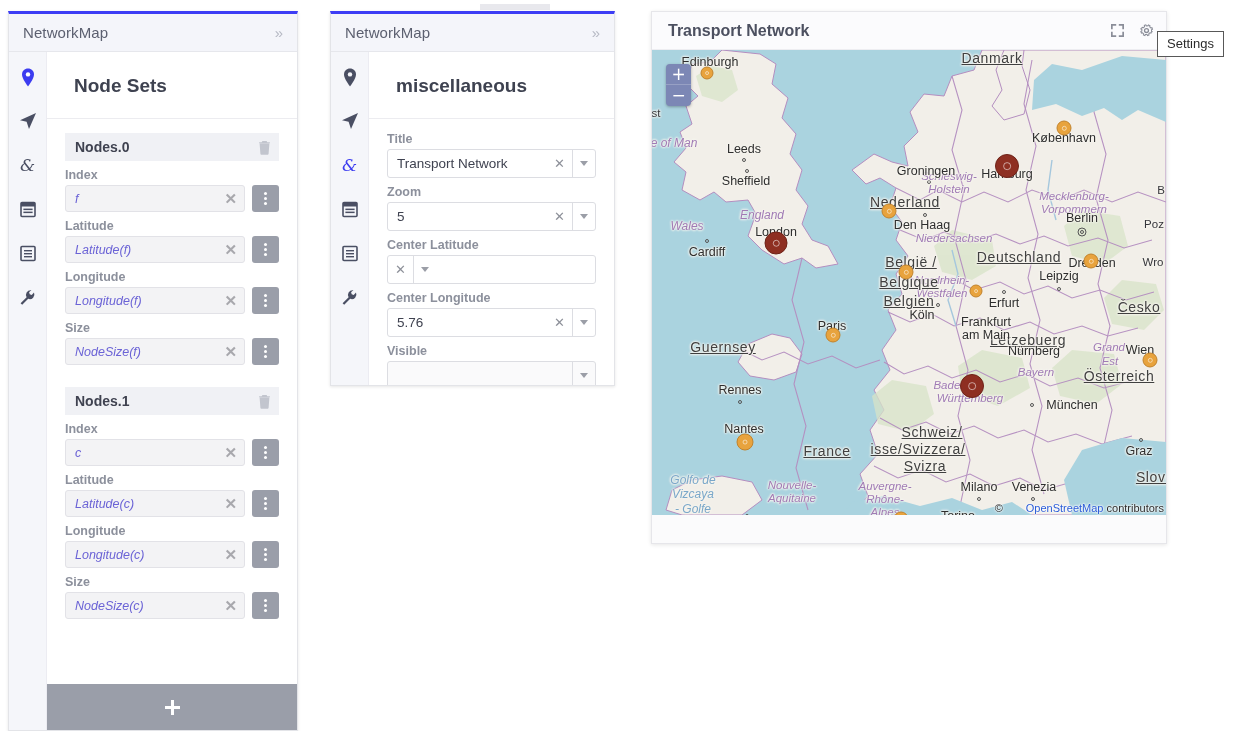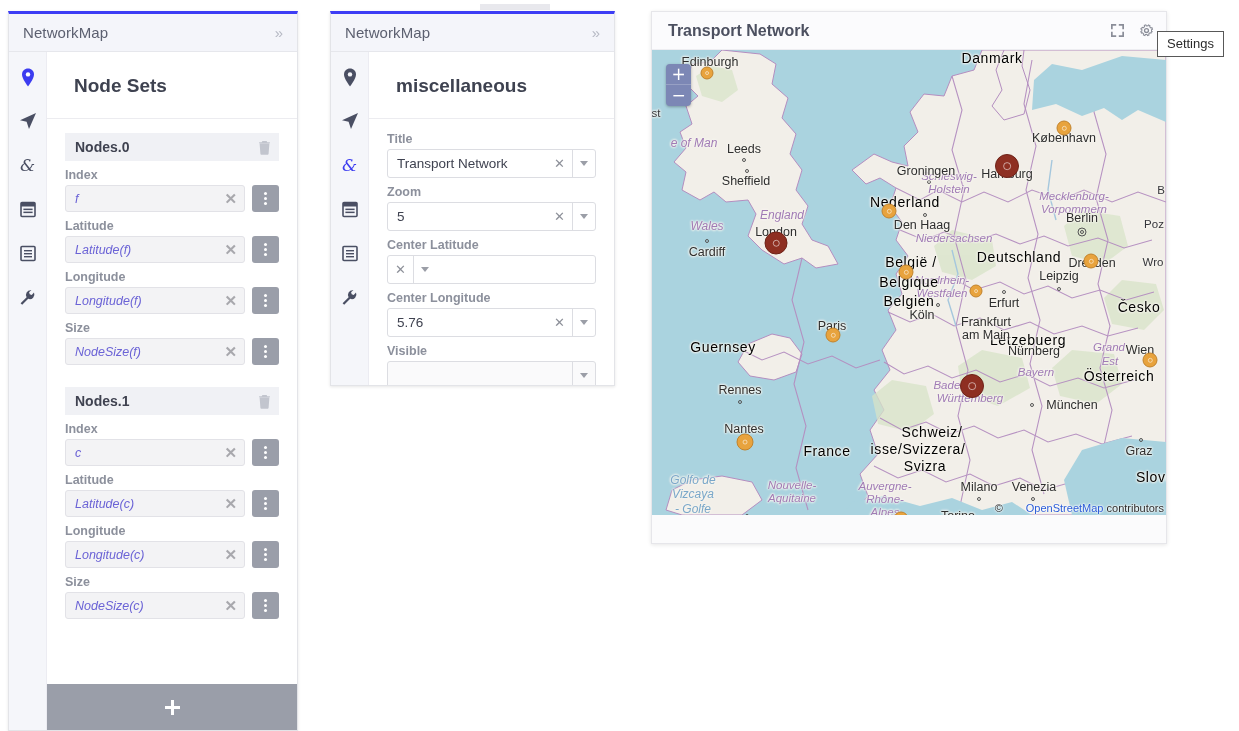--- a/index.html
+++ b/index.html
@@ -224,24 +224,24 @@
   .mk-dark  { background:#8e2f22; border:1px solid #6f2318; }
 
   
   .mlabel {
     position:absolute; transform: translate(-50%,-50%);
     white-space:nowrap; z-index:15; pointer-events:none;
     text-shadow: 0 0 2px #f7f5ef, 0 0 2px #f7f5ef, 0 0 3px #f7f5ef, 0 0 3px #f7f5ef;
   }
   .lb-city { font-size:12.5px; color:#2e2e2e; }
   .lb-city-sm { font-size:11.5px; color:#35353a;text-align:center; }
-  .lb-country { font-size:14px; color:#000000; letter-spacing:.6px; }
+  .lb-country { font-size:14px; color:#404040; letter-spacing:.6px;text-decoration:underline; }
   .lb-region { font-size:11.5px; color:#a07bb5; font-style:italic; }
   .lb-water { font-size:12px; color:#7aa7c9; font-style:italic; }
-  .lb-uk-region { font-size:12px; color:#a07bb5; font-style:italic;margin-left:20px; }
+  .lb-uk-region { font-size:12px; color:#a07bb5; font-style:italic; }
   .citydot {
     position:absolute; width:4px; height:4px; border-radius:50%;
     border:1px solid #555; background:transparent;
     transform:translate(-50%,-50%); z-index:14;
   }
   .citydot.ring::after{
     content:""; position:absolute; left:50%; top:50%; width:7px;height:7px;
     transform:translate(-50%,-50%); border:1px solid #555; border-radius:50%;
   }
 </style>

